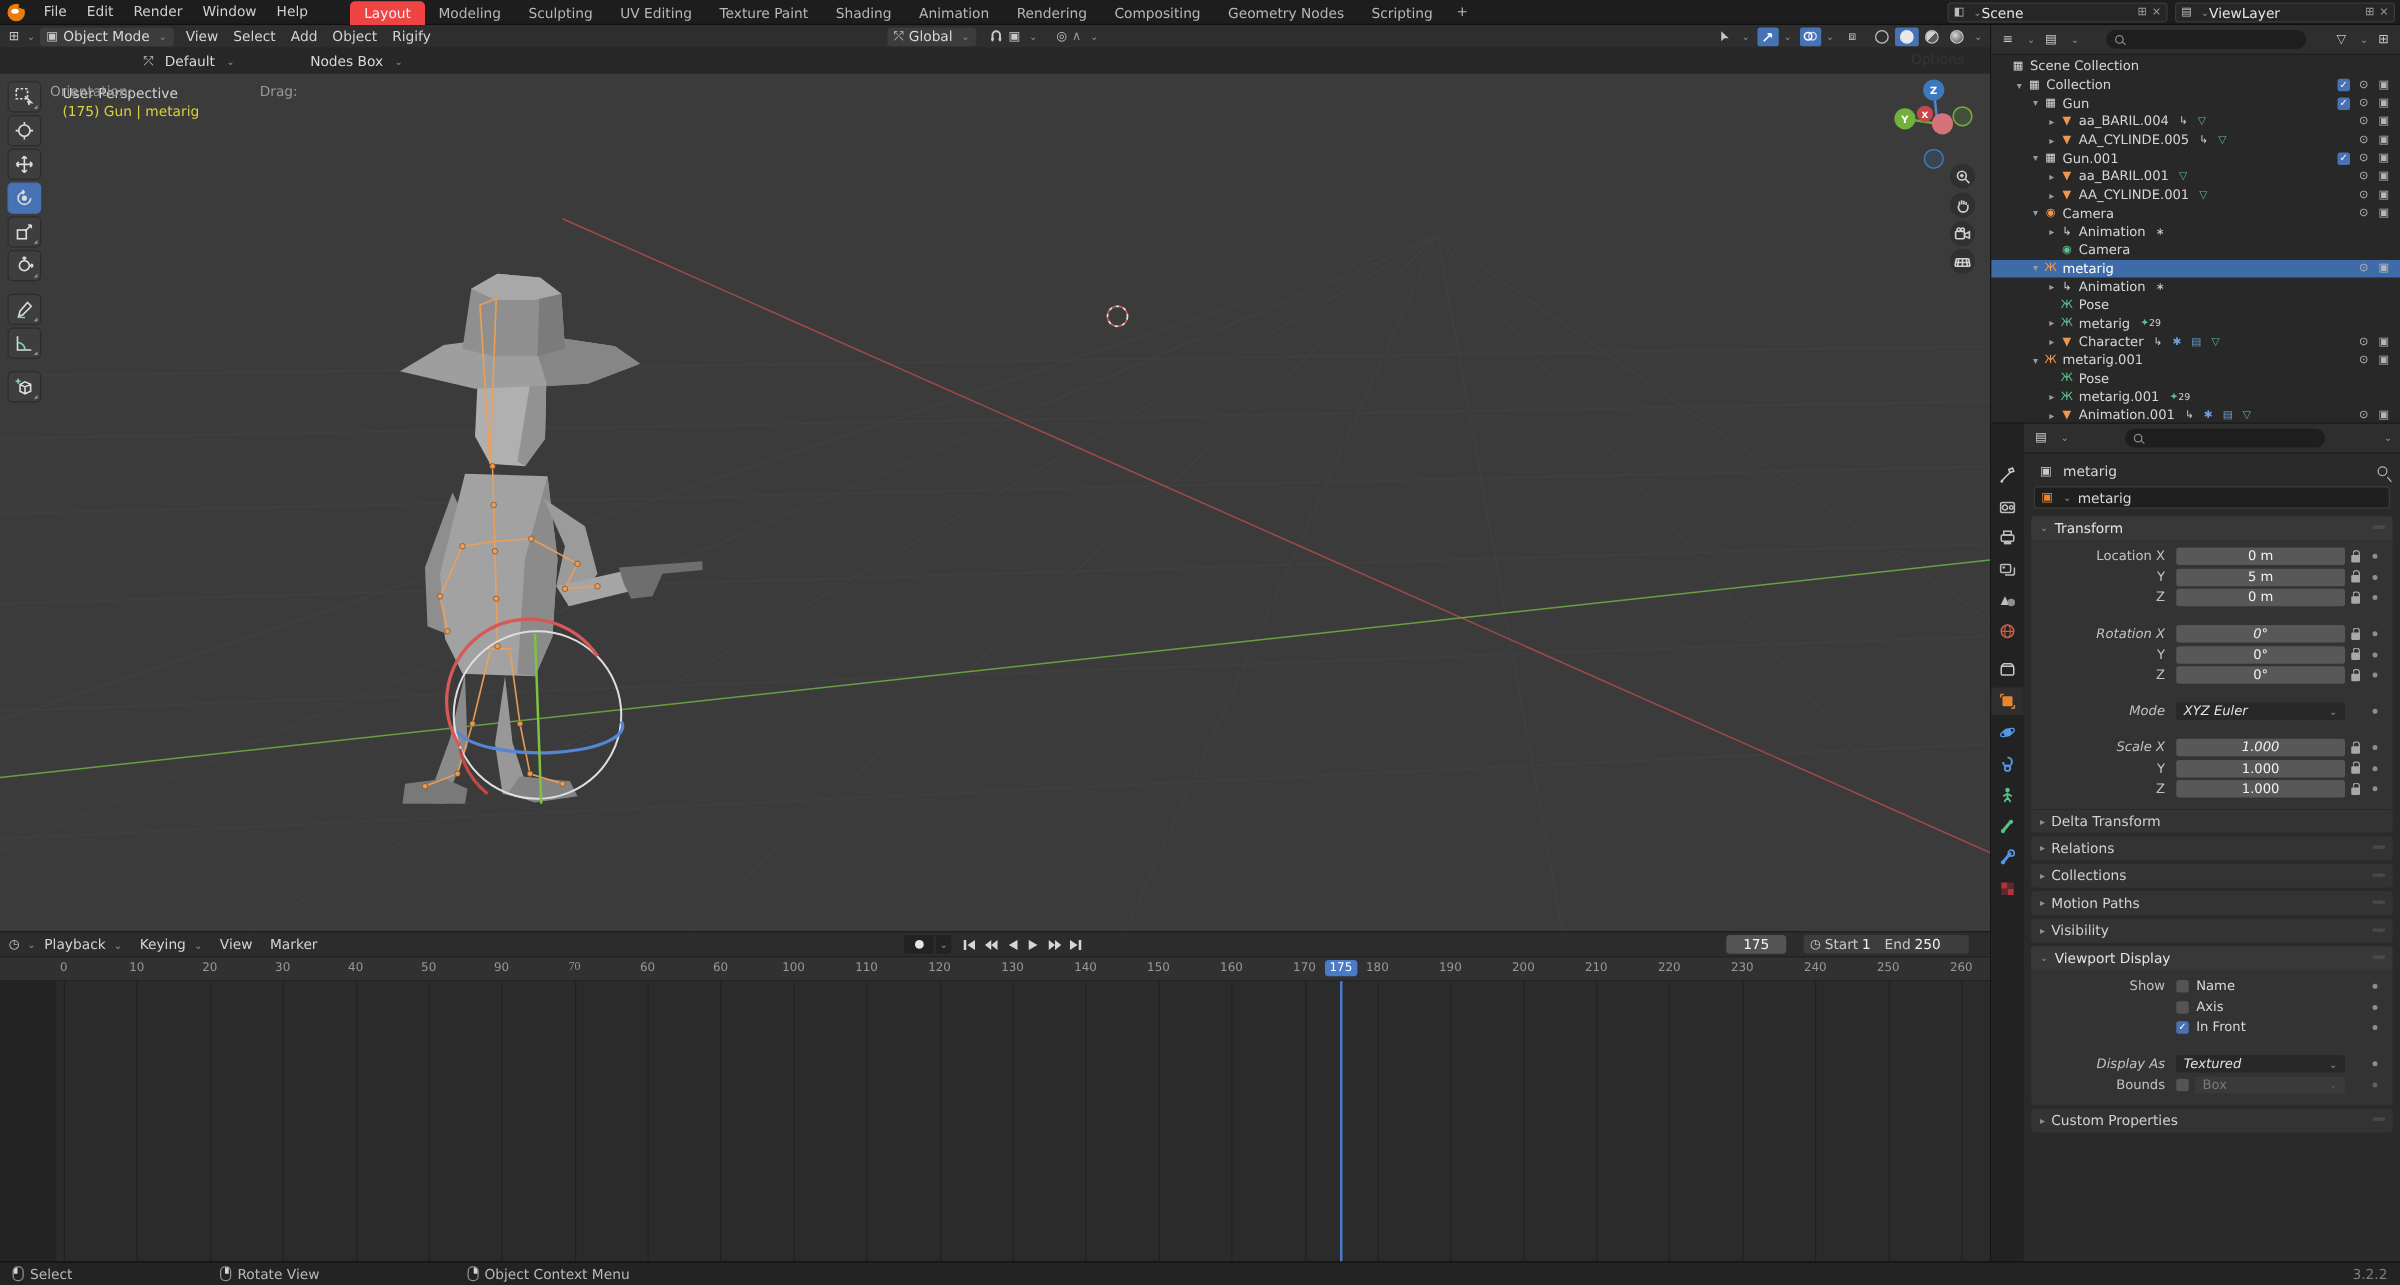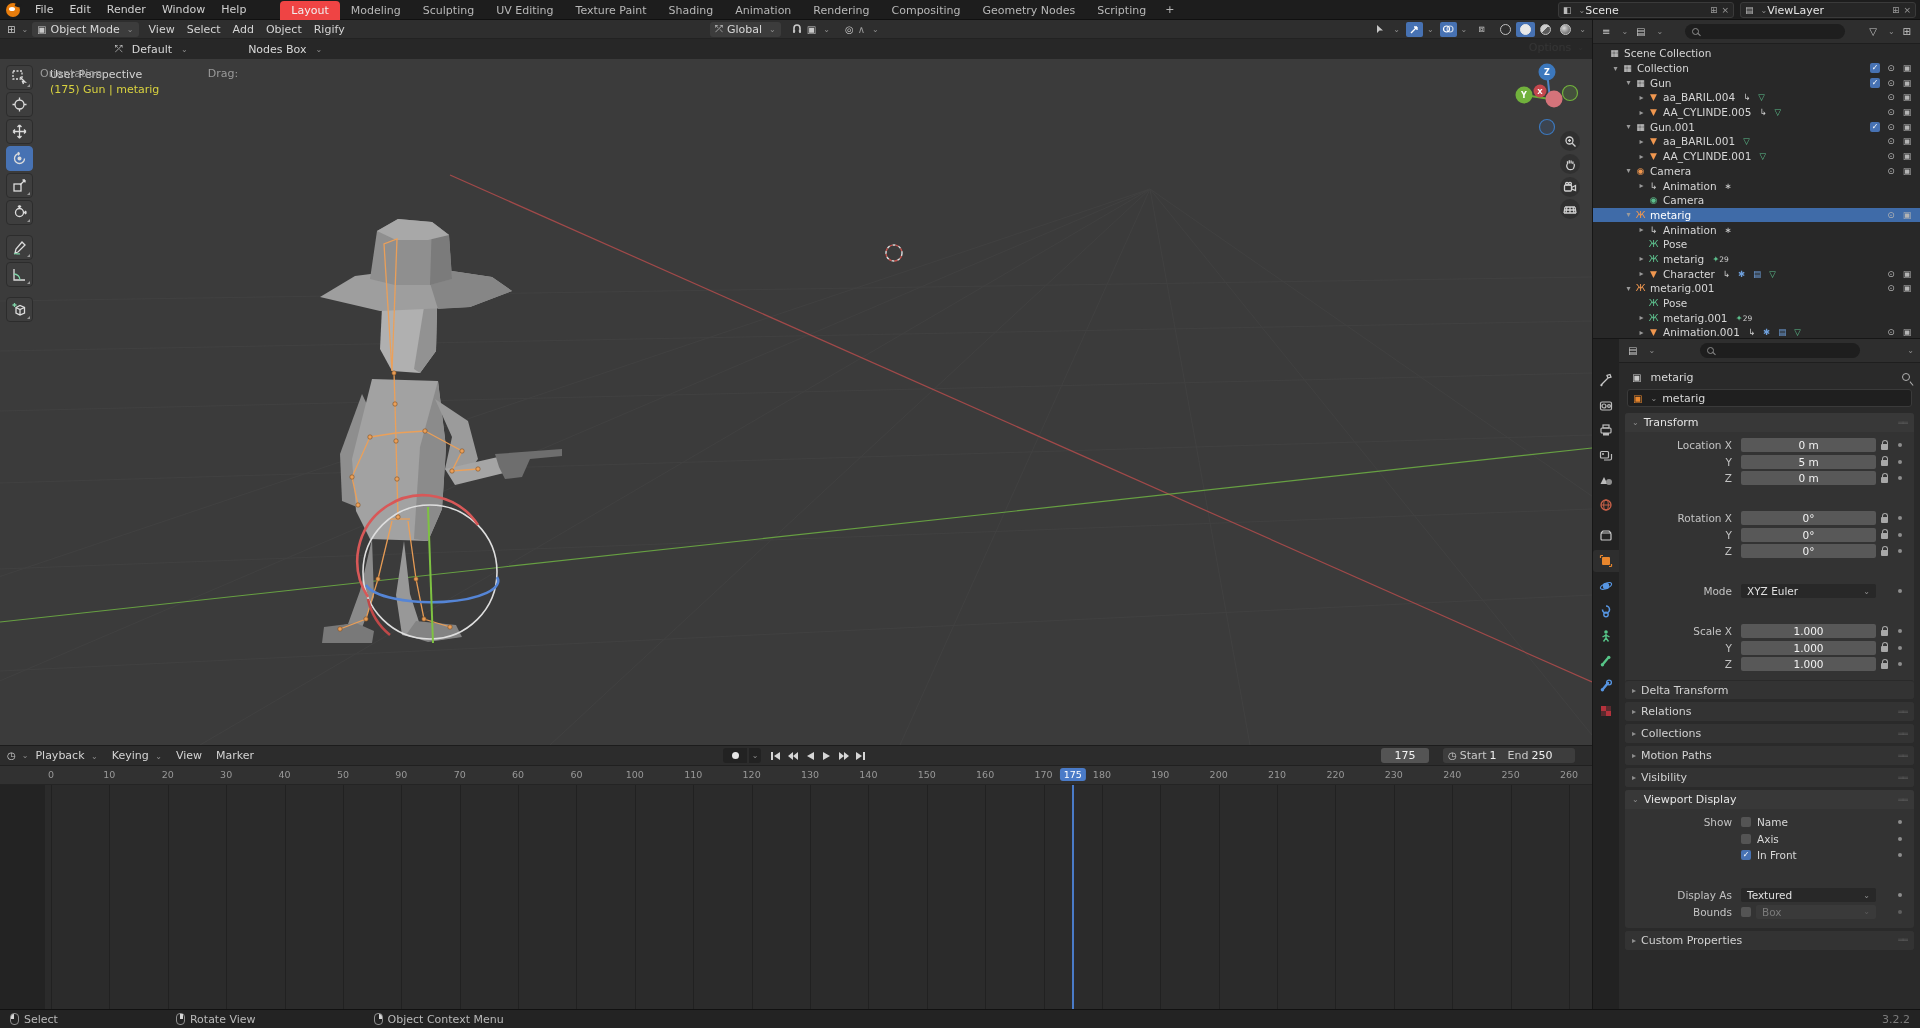--- a/index.html
+++ b/index.html
@@ -124,21 +124,21 @@
   #breadcrumb-row { height:24px; display:flex; align-items:center; padding:0 8px; gap:6px; }
   .pin { width:8px; height:8px; border:1.3px solid #b0b0b0; border-radius:50%; position:relative; margin-left:auto; }
   .pin::after { content:""; position:absolute; width:1.3px; height:5px; background:#b0b0b0; left:8px; top:7px; transform:rotate(-40deg); }
   #name-field { height:18px; background:#1f1f1f; border:1px solid #3a3a3a; border-radius:3px; margin:0 6px 6px 6px; display:flex; align-items:center; padding:0 5px; gap:5px; }
   .panel { background:#333333; border-radius:3px; margin:0 4px 3px 4px; }
   .panel-hd { height:19px; display:flex; align-items:center; padding:0 7px; gap:5px; background:#383838; border-radius:3px 3px 0 0; color:#e4e4e4; }
   .panel-hd.closed { border-radius:3px; background:#333333; color:#d2d2d2; }
   .panel-hd .grip { margin-left:auto; color:#565656; font-size:9px; letter-spacing:-1px; }
   .panel-bd { padding:4px 2px 7px 0; }
   .prow { display:flex; align-items:center; height:15px; margin:1.5px 6px 1.5px 0; }
-  .prow.gap { margin-top:25px; }
+  .prow.gap { margin-top:14px;font-style:italic; }
   .plabel { width:116px; text-align:right; padding-right:9px; color:#c3c3c3; font-size:10.5px; flex:none; white-space:nowrap; }
   .pfield { flex:1; height:14px; background:#585858; border-radius:2px; color:#f2f2f2; font-size:10.5px; display:flex; align-items:center; justify-content:center; }
   .pfield.dd { background:#282828; justify-content:flex-start; padding:0 6px; color:#e0e0e0; }
   .pfield.dd .dd-caret { margin-left:auto; color:#8f8f8f; font-size:8px; }
   .pfield.disabled { background:#3a3a3a; color:#7a7a7a; }
   .plock { width:17px; display:flex; justify-content:center; flex:none; }
   .lk { position:relative; width:7px; height:6px; background:#a8a8a8; border-radius:1px; margin-top:3px; }
   .lk::before { content:""; position:absolute; left:1px; top:-4px; width:4px; height:4px; border:1.1px solid #a8a8a8; border-bottom:0; border-radius:3px 3px 0 0; }
   .pdot { width:13px; display:flex; justify-content:center; flex:none; }
   .dot { width:4px; height:4px; border-radius:50%; background:#8e8e8e; }
@@ -541,21 +541,21 @@
         </div>
       </div>
       <div id="tl-ruler">
           <span class="tick-label" style="left: 51px;">0</span>
           <span class="tick-label" style="left: 109.385px;">10</span>
           <span class="tick-label" style="left: 167.769px;">20</span>
           <span class="tick-label" style="left: 226.154px;">30</span>
           <span class="tick-label" style="left: 284.538px;">40</span>
           <span class="tick-label" style="left: 342.923px;">50</span>
           <span class="tick-label" style="left: 401.308px;">90</span>
-          <span class="tick-label" style="left: 459.692px;">70</span>
+          <span class="tick-label" style="left: 459.692px; font-family: Liberation Serif, serif;">70</span>
           <span class="tick-label" style="left: 518.077px;">60</span>
           <span class="tick-label" style="left: 576.462px;">60</span>
           <span class="tick-label" style="left: 634.846px;">100</span>
           <span class="tick-label" style="left: 693.231px;">110</span>
           <span class="tick-label" style="left: 751.615px;">120</span>
           <span class="tick-label" style="left: 810px;">130</span>
           <span class="tick-label" style="left: 868.385px;">140</span>
           <span class="tick-label" style="left: 926.769px;">150</span>
           <span class="tick-label" style="left: 985.154px;">160</span>
           <span class="tick-label" style="left: 1043.54px;">170</span>

